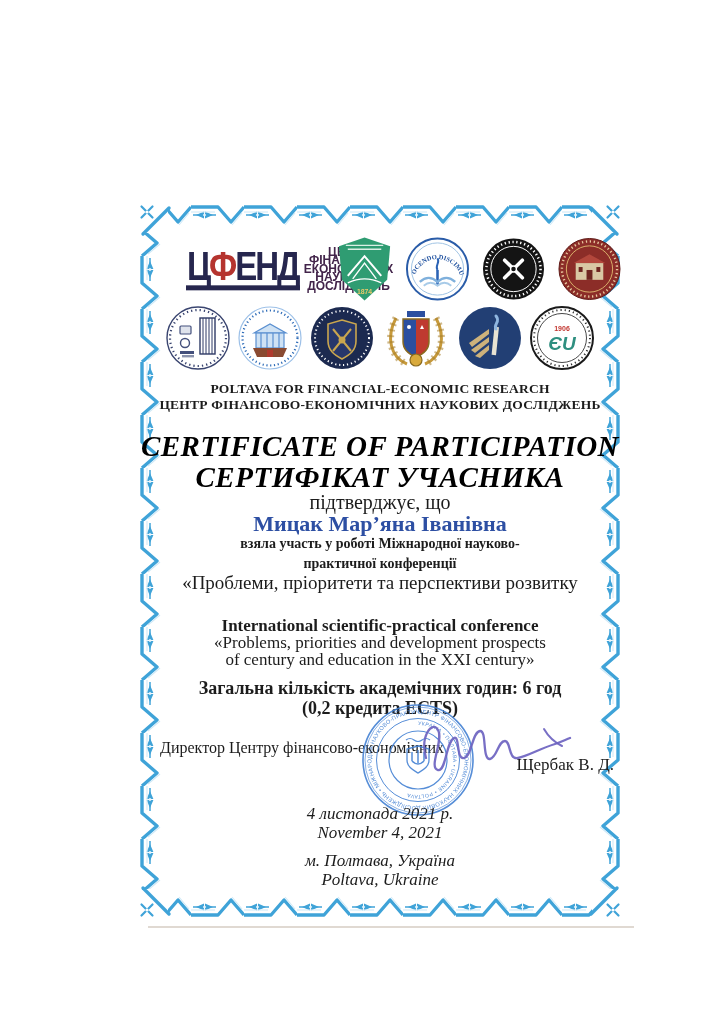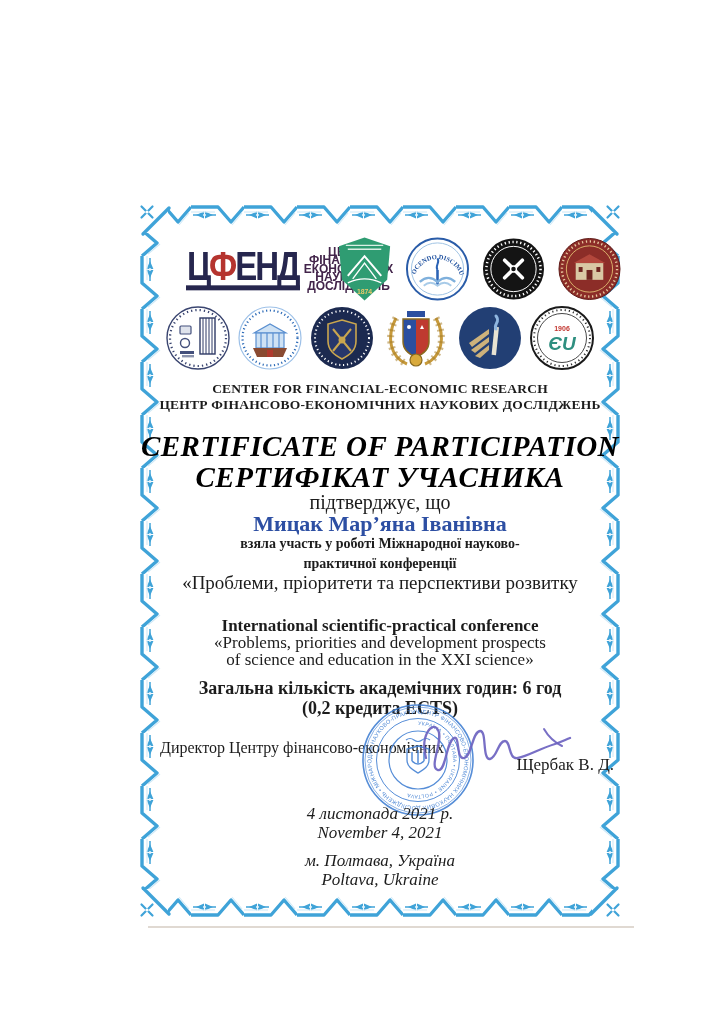--- a/index.html
+++ b/index.html
@@ -217,37 +217,37 @@
         <svg class="logo" width="66" height="66" viewBox="0 0 66 66">
           <circle cx="33" cy="33" r="31" fill="#fff" stroke="#1a1a1a" stroke-width="2"></circle>
           <circle cx="33" cy="33" r="28" fill="none" stroke="#333" stroke-width="2" stroke-dasharray="1.2 3"></circle>
           <circle cx="33" cy="33" r="24.5" fill="none" stroke="#1a1a1a" stroke-width="0.8"></circle>
           <text x="33" y="26" text-anchor="middle" font-size="7" font-weight="bold" fill="#c2362f" font-family="Liberation Sans, sans-serif">1906</text>
           <text x="33" y="45" text-anchor="middle" font-size="19" font-weight="bold" font-style="italic" fill="#2f8f80" font-family="Liberation Sans, sans-serif">ЄU</text>
         </svg>
       </div>
     </div>
 
-    <div class="abs t-org" style="top:178px">CENTER FOR FINANCIAL-ECONOMIC RESEARCH</div>
+    <div class="abs t-org" style="top:178px">POLTAVA FOR FINANCIAL-ECONOMIC RESEARCH</div>
     <div class="abs t-org" style="top:194px">ЦЕНТР ФІНАНСОВО-ЕКОНОМІЧНИХ НАУКОВИХ ДОСЛІДЖЕНЬ</div>
 
     <div class="abs t-title" style="top:228px">CERTIFICATE OF PARTICIPATION</div>
     <div class="abs t-title" style="top:259px">СЕРТИФІКАТ УЧАСНИКА</div>
 
     <div class="abs t-confirm" style="top:288px">підтверджує, що</div>
     <div class="abs t-name" style="top:308px">Мицак Мар’яна Іванівна</div>
 
     <div class="abs t-part" style="top:331px">взяла участь у роботі Міжнародної науково-</div>
     <div class="abs t-part" style="top:351px">практичної конференції</div>
 
     <div class="abs t-cua" style="top:370px">«Проблеми, пріоритети та перспективи розвитку</div>
 
     <div class="abs t-cent" style="top:413px">International scientific-practical conference</div>
     <div class="abs t-cen" style="top:431px">«Problems, priorities and development prospects</div>
-    <div class="abs t-cen" style="top:448px">of science and education in the XXI science»</div>
+    <div class="abs t-cen" style="top:448px">of century and education in the XXI century»</div>
 
     <div class="abs t-hrs" style="top:475px">Загальна кількість академічних годин: 6 год</div>
     <div class="abs t-hrs" style="top:495px">(0,2 кредита ECTS)</div>
 
     <div class="abs t-dir" style="top:535px;left:22px;width:300px">
       <div>Директор Центру фінансово-економічних</div>
     </div>
     <div class="abs t-sher" style="top:552px;left:auto;right:8px;width:150px">Щербак В. Д.</div>
 
     <svg class="stamp-svg" viewBox="0 0 230 128">

